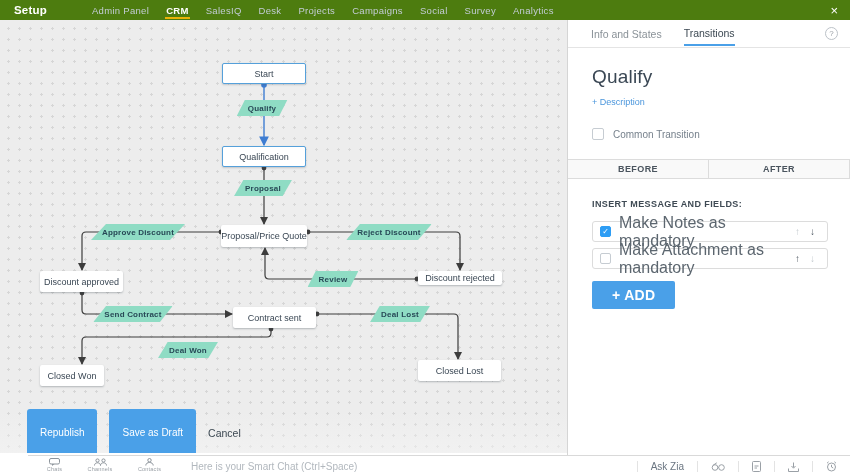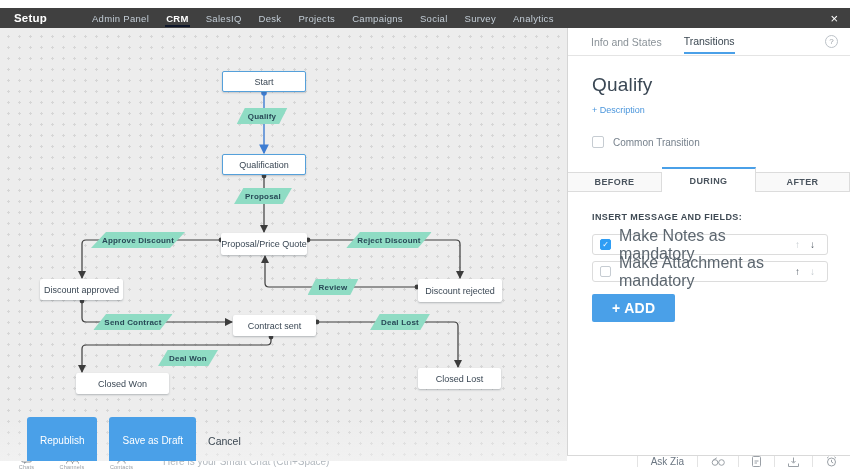--- a/index.html
+++ b/index.html
@@ -1,25 +1,25 @@
 <!DOCTYPE html>
 <html><head>
 <meta charset="utf-8">
 <style>
   * { margin:0; padding:0; box-sizing:border-box; }
   html,body { width:850px; height:472px; overflow:hidden; }
   body { font-family:"Liberation Sans", sans-serif; background:#fff; }
   .app { width:850px; height:472px; display:flex; flex-direction:column; position:relative; }
 
   
-  .topnav { height:20px; background:#404040; display:flex; align-items:center; padding:0 12px 0 14px; flex-shrink:0;margin-top:8px; }
+  .topnav { height:20px; background:#4d7c0f; display:flex; align-items:center; padding:0 12px 0 14px; flex-shrink:0; }
   .brand { color:#fff; font-size:11.5px; font-weight:bold; letter-spacing:.2px; margin-right:44px; }
   .navitems { display:flex; align-items:center; gap:15px; }
   .navitem { color:#c3cdd6; font-size:9.5px; letter-spacing:.3px; cursor:pointer; padding:3px 1px 2px; }
-  .navitem.active { color:#fff; font-weight:bold; border-bottom:2px solid #0f172a; padding-bottom:1px; }
+  .navitem.active { color:#fff; font-weight:bold; border-bottom:2px solid #eab308; padding-bottom:1px; }
   .nav-close { margin-left:auto; color:#fff; font-size:13px; line-height:1; cursor:pointer; }
 
   
   .main { flex:1; display:flex; min-height:0; }
 
   
   .canvas { position:relative; width:567px; height:433px; background:#ededed;
             background-image:radial-gradient(#d6d6d6 1px, transparent 1.2px);
             background-size:11px 11px; background-position:3px 3px; overflow:hidden; }
   .flow-svg { position:absolute; inset:0; }
@@ -29,23 +29,23 @@
   .tlabel { position:absolute; transform:translate(-50%,-50%); z-index:3;
             background:#8fdcc4; color:#274856; font-size:8px; font-weight:bold; letter-spacing:.2px;
             padding:3.5px 11px; clip-path:polygon(16% 0, 100% 0, 84% 100%, 0 100%);
             filter:drop-shadow(0.5px 1px 0.5px rgba(80,140,120,.5)); white-space:nowrap; }
 
   
   .n-start         { left:222px; top:43px;  width:84px; height:21px; }
   .n-qualification { left:222px; top:126px; width:84px; height:21px; }
   .n-ppq           { left:221px; top:205px; width:86px; height:22px; }
   .n-disc-approved { left:40px;  top:251px; width:83px; height:21px; }
-  .n-disc-rejected { left:418px; top:251px; width:84px; height:23px; }
+  .n-disc-rejected { left:418px; top:251px; width:84px; height:14px; }
   .n-contract-sent { left:233px; top:287px; width:83px; height:21px; }
-  .n-closed-won    { left:40px;  top:345px; width:93px; height:21px;margin-left:36px; }
+  .n-closed-won    { left:40px;  top:345px; width:64px; height:21px; }
   .n-closed-lost   { left:418px; top:340px; width:83px; height:21px; }
   
   .t-qualify  { left:262px; top:88px; }
   .t-proposal { left:263px; top:168px; }
   .t-approve  { left:138px; top:212px; }
   .t-reject   { left:389px; top:212px; }
   .t-review   { left:333px; top:259px; }
   .t-sendc    { left:133px; top:294px; }
   .t-dealwon  { left:188px; top:330px; }
   .t-deallost { left:400px; top:294px; }
@@ -89,21 +89,21 @@
            display:flex; align-items:center; padding:0 7px; background:#fff; }
   .p-row + .p-row { margin-top:6px; }
   .p-row .cbox { width:11px; height:11px; margin-right:8px; }
   .p-row-label { font-size:16px; color:#5c666f; flex:1; }
   .arr { width:15px; text-align:center; font-size:10px; cursor:pointer; }
   .arr.dim { color:#c3c9ce; } .arr.strong { color:#4a545e; }
   .btn-add { margin-top:12px; background:#4aa0e8; color:#fff; border:none; border-radius:2px;
              font-size:14px; font-weight:bold; font-family:inherit; padding:6px 20px; letter-spacing:.3px; cursor:pointer; }
 
   
-  .statusbar { height:17px; background:#fff; border-top:1px solid #d9d9d9; display:flex; align-items:flex-start; flex-shrink:0; }
+  .statusbar { height:17px; background:#fff; border-top:1px solid #d9d9d9; display:flex; align-items:flex-end; flex-shrink:0;margin-left:28px; }
   .sb-left { display:flex; align-items:center; width:152px; justify-content:space-around; padding:0 6px; }
   .sb-item { display:flex; flex-direction:column; align-items:center; justify-content:center; cursor:pointer; line-height:1; }
   .sb-item svg { display:block; }
   .sb-item-label { font-size:5.5px; color:#9aa0a6; margin-top:1px; letter-spacing:.2px; }
   .sb-divider { width:1px; background:#e3e3e3; }
   .sb-chat { flex:1; display:flex; align-items:center; padding-left:10px; }
   .sb-chat-placeholder { font-size:10px; color:#b2b8be; }
   .sb-right { display:flex; align-items:stretch; }
   .sb-right .seg { display:flex; align-items:center; padding:0 13px; cursor:pointer; }
   .sb-askzia { font-size:10px; color:#6b7682; }
@@ -191,21 +191,20 @@
       <div class="panel-body">
         <div class="p-title">Qualify</div>
         <div class="p-desc">+ Description</div>
         <div class="p-common">
           <span class="cbox"></span>
           <span class="p-common-label">Common Transition</span>
         </div>
 
         <div class="stage-tabs">
           <div class="stab">BEFORE</div>
-          <div class="stab active">DURING</div>
           <div class="stab">AFTER</div>
         </div>
 
         <div class="p-section-head">INSERT MESSAGE AND FIELDS:</div>
 
         <div class="p-row">
           <span class="cbox checked">
               <span>✓</span>
             </span>
           <span class="p-row-label">Make Notes as mandatory</span>

